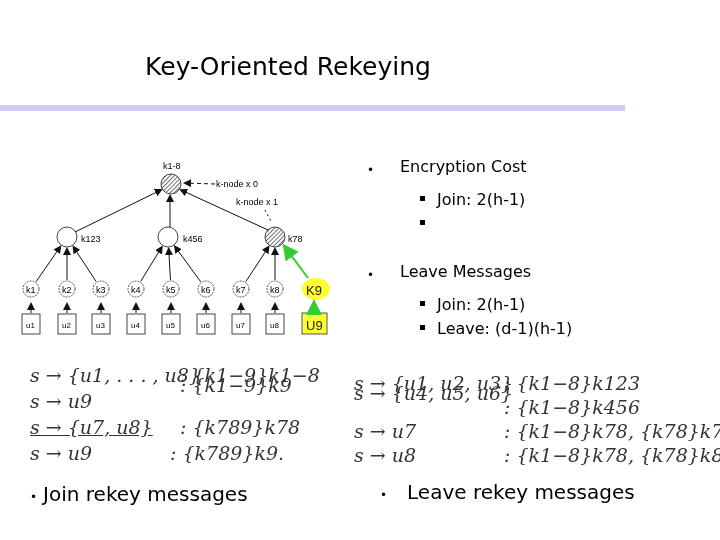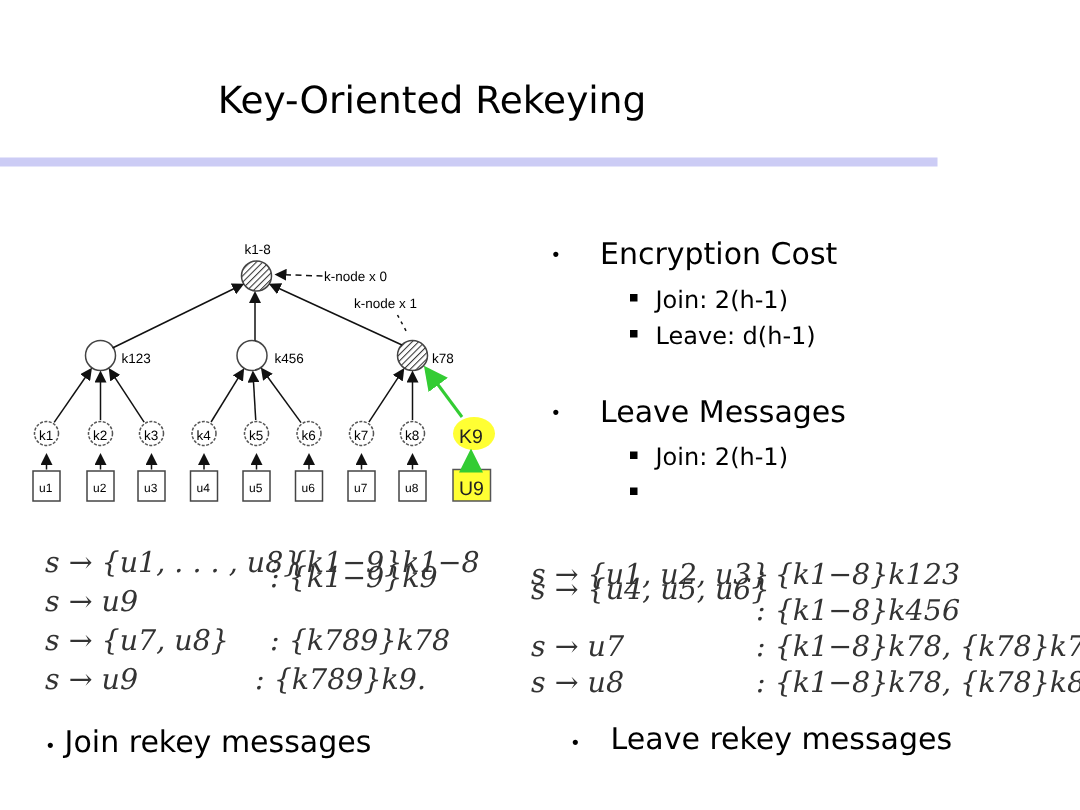--- a/index.html
+++ b/index.html
@@ -5,21 +5,21 @@
   html, body { margin: 0; padding: 0; background: #ffffff; }
   body { width: 720px; height: 540px; position: relative; overflow: hidden;
          font-family: "DejaVu Sans", sans-serif; color: #000; }
   .title { position: absolute; left: 0; width: 576px; top: 52px; text-align: center;
            font-size: 25px; font-family: "DejaVu Sans", sans-serif; letter-spacing: 0px; }
   .divider { position: absolute; left: 0; top: 105px; width: 625px; height: 6px; background: #ccccf5; }
   .tree { position: absolute; left: 0; top: 150px; width: 340px; height: 200px; }
   .tree text { font-family: "Liberation Sans", sans-serif; }
   .bullets { position: absolute; left: 360px; top: 155px; width: 320px; }
   .bl { position: absolute; white-space: nowrap; font-family: "DejaVu Sans", sans-serif; }
-  .bl1 { font-size: 20px; }
+  .bl1 { font-size: 16px; }
   .bl2 { font-size: 16px; }
   .dot { position: absolute; font-size: 12px; }
   .sq { display: inline-block; width: 5px; height: 5px; background: #000; margin-right: 12px; vertical-align: middle; position: relative; top: -2px; }
   .eq { position: absolute; font-family: "DejaVu Serif", serif; color: #333; white-space: nowrap; }
   .eq .row { position: absolute; font-size: 19px; font-style: italic; height: 26px; line-height: 26px; }
   .cap { position: absolute; font-family: "DejaVu Sans", sans-serif; font-size: 20px; white-space: nowrap; }
 </style>
 </head>
 <body>
 
@@ -113,34 +113,34 @@
   <rect x="302" y="163" width="25" height="21" fill="#ffff33" stroke="#555"></rect>
   <text x="306" y="180" font-size="13" fill="#222">U9</text>
   <line x1="314" y1="162" x2="314" y2="153" stroke="#33cc33" stroke-width="2" marker-end="url(#ahg)"></line>
   <line x1="308" y1="128" x2="285" y2="97" stroke="#33cc33" stroke-width="2" marker-end="url(#ahg)"></line>
 </svg>
 
 <div class="bullets">
   <span class="dot" style="left:7px; top:8px;">•</span>
   <div class="bl bl1" style="left:40px; top:2px;">Encryption Cost</div>
   <div class="bl bl2" style="left:60px; top:35px;"><span class="sq"></span><span>Join: 2(h-1)</span></div>
-  <div class="bl bl2" style="left:60px; top:59px;"><span class="sq"></span><span>Leave: d(h-1)</span></div>
+  <div class="bl bl2" style="left:60px; top:59px;"><span class="sq"></span></div>
 
   <span class="dot" style="left:7px; top:113px;">•</span>
   <div class="bl bl1" style="left:40px; top:107px;">Leave Messages</div>
   <div class="bl bl2" style="left:60px; top:140px;"><span class="sq"></span><span>Join: 2(h-1)</span></div>
-  <div class="bl bl2" style="left:60px; top:164px;"><span class="sq"></span></div>
+  <div class="bl bl2" style="left:60px; top:164px;"><span class="sq"></span><span>Leave: (d-1)(h-1)</span></div>
 </div>
 
 <div class="eq" style="left:30px; top:362px;">
   <div class="row" style="top:0px; left:0;"><span>s → {u1, . . . , u8}</span></div>
   <div class="row" style="top:0px; left:150px;"><span>: {k1−9}k1−8</span></div>
   <div class="row" style="top:26px; left:0;"><span>s → u9</span></div>
   <div class="row" style="top:10px; left:150px;"><span>: {k1−9}k9</span></div>
-  <div class="row" style="top:52px; left:0;"><span>s → {u7, u8}</span></div>
+  <div class="row" style="top:52px; left:0;text-decoration:underline;"><span>s → {u7, u8}</span></div>
   <div class="row" style="top:52px; left:150px;"><span>: {k789}k78</span></div>
   <div class="row" style="top:78px; left:0;"><span>s → u9</span></div>
   <div class="row" style="top:78px; left:140px;"><span>: {k789}k9.</span></div>
 </div>
 
 <div class="eq" style="left:354px; top:370px;">
   <div class="row" style="top:0px; left:0;"><span>s → {u1, u2, u3}</span></div>
   <div class="row" style="top:0px; left:150px;"><span>: {k1−8}k123</span></div>
   <div class="row" style="top:10px; left:0;"><span>s → {u4, u5, u6}</span></div>
   <div class="row" style="top:24px; left:150px;"><span>: {k1−8}k456</span></div>

